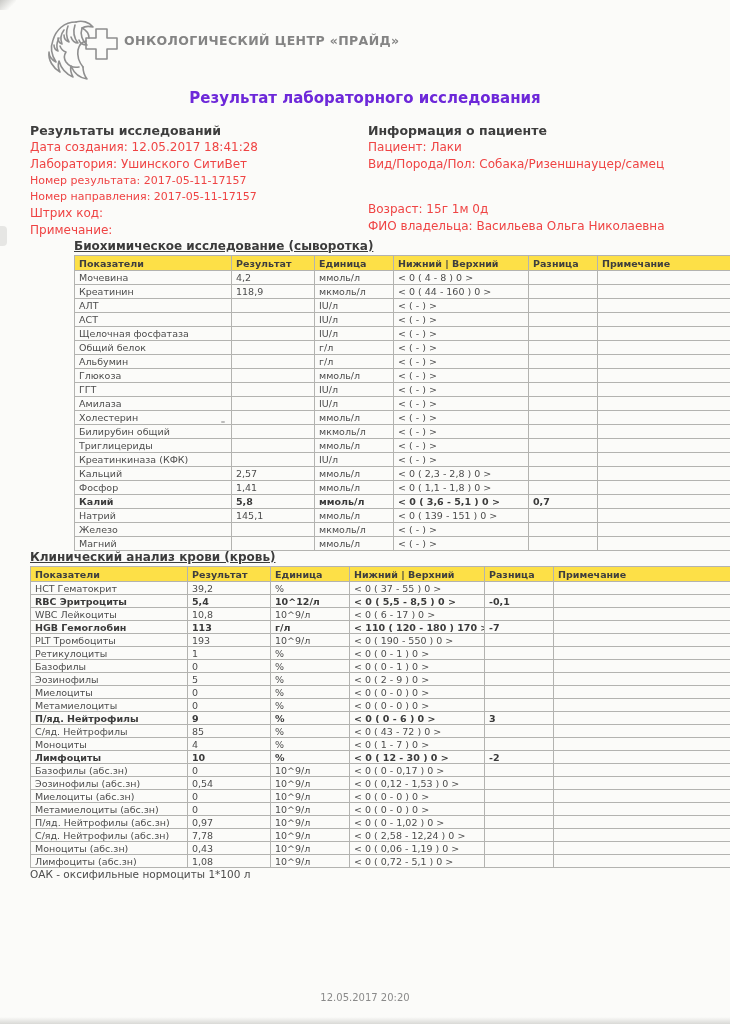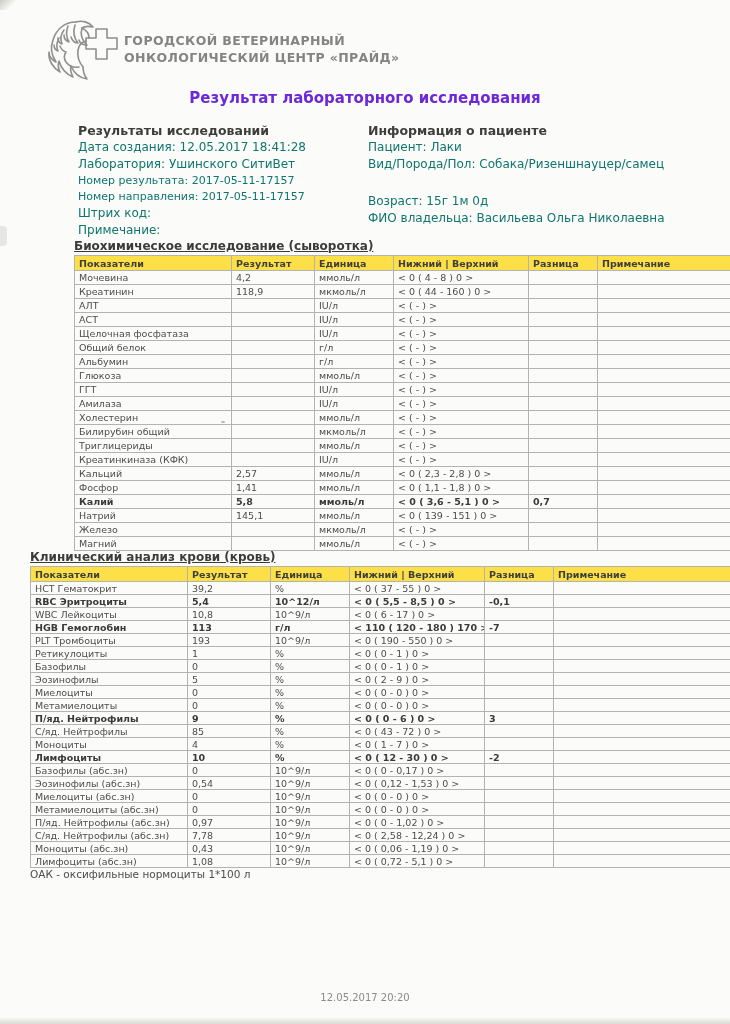--- a/index.html
+++ b/index.html
@@ -28,26 +28,26 @@
   #logo-text{position:absolute;left:124px;top:33px;color:#848484;
     font-size:12.5px;font-weight:600;line-height:16.5px;letter-spacing:.4px;}
   #clinic-block{position:absolute;right:22px;top:10px;text-align:right;line-height:18.5px;}
   #clinic-name{font-size:13.5px;font-weight:bold;color:#3d3d3d;}
   .clinic-line{font-size:13px;color:#4c4c4c;}
 
   #doc-title{position:absolute;left:0;top:89px;width:730px;text-align:center;
     font-size:15px;font-weight:bold;color:#6d28d9;}
 
   
-  #info-left{position:absolute;left:30px;top:122px;width:330px;margin-left:48px;}
+  #info-left{position:absolute;left:30px;top:122px;width:330px;}
   #info-right{position:absolute;left:368px;top:122px;width:345px;}
   .info-heading{font-size:12.5px;font-weight:bold;color:#3d3d3d;line-height:17px;}
-  .info-line{font-size:12px;color:#0f766e;line-height:17px;white-space:nowrap;}
+  .info-line{font-size:12px;color:#ef4444;line-height:17px;white-space:nowrap;}
   .info-line.small{font-size:11px;line-height:16px;}
-  .info-line.gap{margin-top:20px;}
+  .info-line.gap{margin-top:28px;}
 
   
   .section{position:absolute;left:30px;width:678px;}
   #section-biochem{top:239px;padding-left:44px;}
   #section-cbc{top:550px;}
   .section-title{font-size:12px;font-weight:bold;color:#3b3b3b;
     text-decoration:underline;margin:0 0 2px 0;}
   table.lab{border-collapse:collapse;table-layout:fixed;width:678px;}
   table.lab th,table.lab td{
     border:1px solid #b3b3b0;
@@ -89,21 +89,20 @@
       <path d="M13 22 C11 26 10 31 12 35 C9 34 8 31 8 29"></path>
       <path d="M18 14 C15 18 14 23 16 28 C13 27 12 24 12 22"></path>
       <path d="M22 10 C20 15 20 21 23 26 C20 25 18 22 18 19"></path>
       <path d="M29 9 C27 15 28 22 32 27 C28 27 26 24 25 21"></path>
       <path d="M36 12 C34 18 36 25 41 29 C37 29 34 27 33 24"></path>
       <path d="M37 51 C33 46 31 40 32 34 C33 29 36 26 40 25"></path>
       <path d="M14 30 C15 33 17 35 20 36 C18 39 18 43 20 46 C23 50 28 52 33 51"></path>
     </svg>
   </div>
   <div id="logo-text">
-    <div>ГОРОДСКОЙ ВЕТЕРИНАРНЫЙ</div>
     <div>ОНКОЛОГИЧЕСКИЙ ЦЕНТР «ПРАЙД»</div>
   </div>
 
 
   <div id="doc-title">Результат лабораторного исследования</div>
 
   <div id="info-left">
     <div class="info-heading">Результаты исследований</div>
     <div>
         <div class="info-line">Дата создания: 12.05.2017 18:41:28</div>

